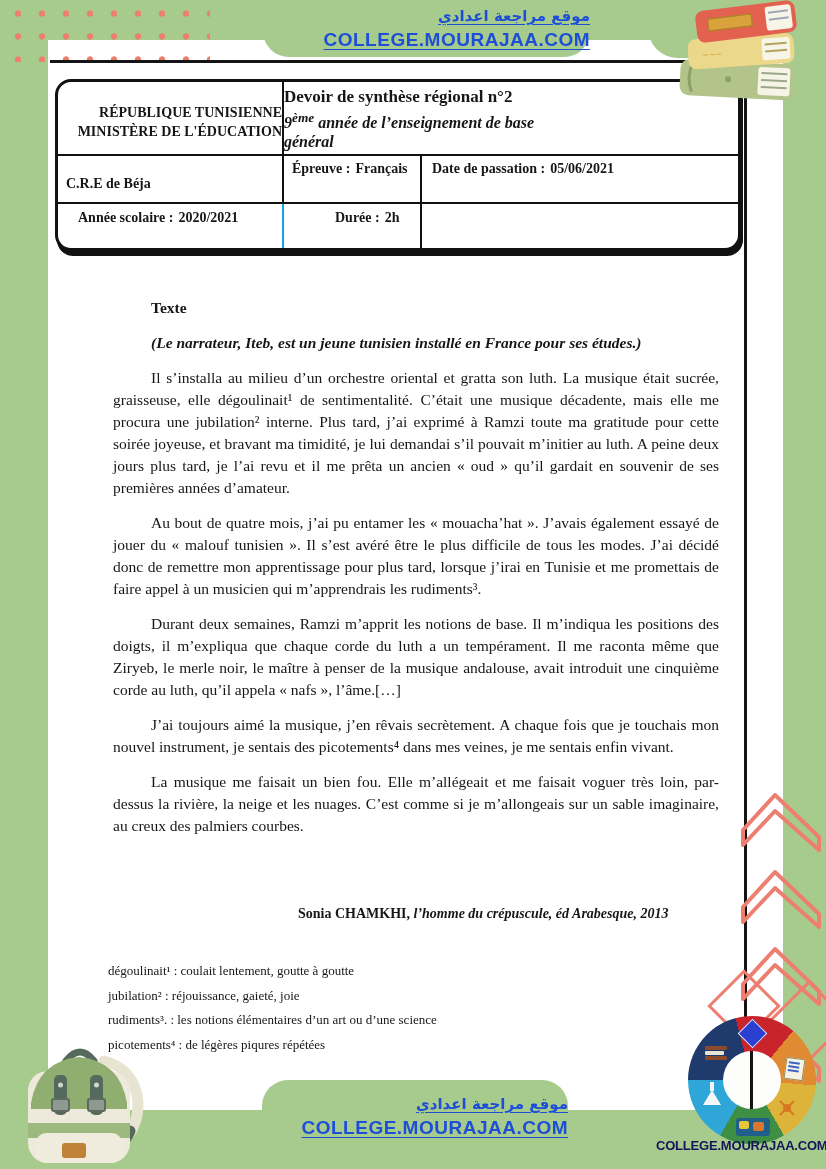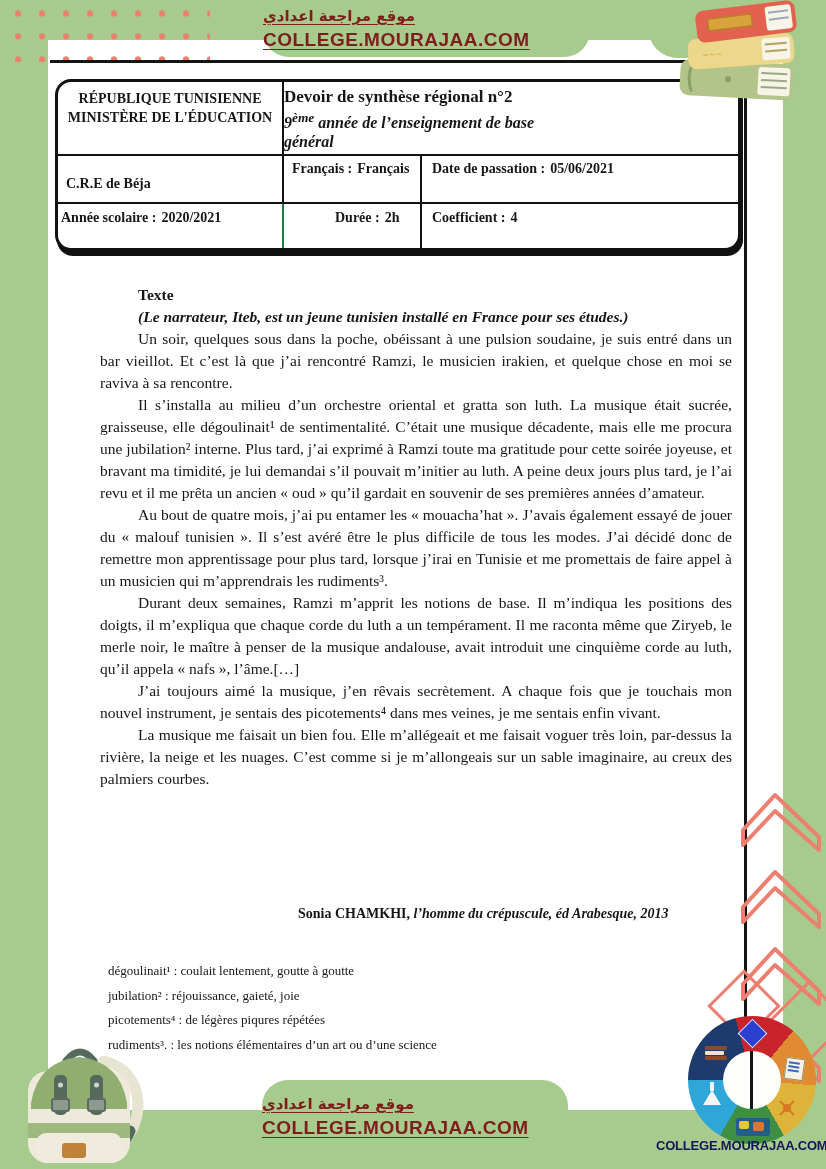--- a/index.html
+++ b/index.html
@@ -23,21 +23,21 @@
   .band-top-right{left:648px;top:0;width:178px;height:58px;border-bottom-left-radius:30px;}
   .band-bottom{left:0;top:1110px;width:826px;height:59px;}
   
   .dots{
     position:absolute;left:2px;top:0;width:208px;height:62px;
     background-image:radial-gradient(var(--coral) 3px, transparent 3.6px);
     background-size:24px 23px;background-position:4px 2px;
   }
   
   .site-banner{
-    position:absolute;background:var(--green);text-align:left;color:#7f1d1d;
+    position:absolute;background:var(--green);text-align:right;color:#1d4ed8;
   }
   .banner-top{left:263px;top:0;width:327px;height:57px;border-radius:0 0 26px 26px;padding-top:5px;box-sizing:border-box;}
   .banner-bottom{left:262px;top:1080px;width:306px;height:89px;border-radius:26px 26px 0 0;padding-top:13px;box-sizing:border-box;}
   .b-ar{
     display:block;font-family:"DejaVu Sans",sans-serif;font-weight:bold;font-size:15px;
     text-decoration:underline;text-underline-offset:3px;line-height:22px;
   }
   .b-site{
     display:block;font-family:"Liberation Sans","DejaVu Sans",sans-serif;font-weight:bold;font-size:19px;
     text-decoration:underline;text-underline-offset:3px;letter-spacing:.5px;line-height:26px;
@@ -46,39 +46,39 @@
   .scan-h{position:absolute;left:50px;top:60px;width:697px;height:3px;background:#141414;}
   .scan-v{position:absolute;left:744px;top:60px;width:3px;height:1026px;background:#141414;}
   
   .scan-table{
     position:absolute;left:55px;top:79px;width:680px;height:166px;background:#fff;
     border:3px solid #111;border-radius:16px;box-shadow:2px 5px 0 0 #111;
     display:grid;grid-template-columns:226px 138px 1fr;grid-template-rows:74px 48px 1fr;
     font-weight:bold;font-size:14px;
   }
   .cell{box-sizing:border-box;}
-  .c-rep{grid-area:1/1/2/2;border-right:2px solid #111;border-bottom:2px solid #111;text-align:center;padding-top:7px;line-height:19px;}
+  .c-rep{grid-area:1/1/2/2;border-right:2px solid #111;border-bottom:2px solid #111;text-align:right;padding-top:21px;line-height:19px;}
   .c-title{grid-area:1/2/2/4;border-bottom:2px solid #111;text-align:left;padding-top:4px;}
   .c-cre{grid-area:2/1/3/2;border-right:2px solid #111;border-bottom:2px solid #111;padding:20px 8px;}
   .c-epreuve{grid-area:2/2/3/3;border-right:2px solid #111;border-bottom:2px solid #111;padding:5px 8px;}
   .c-date{grid-area:2/3/3/4;border-bottom:2px solid #111;padding:5px 10px;}
-  .c-annee{grid-area:3/1/4/2;border-right:2px solid #15803d;padding:6px 3px;}
+  .c-annee{grid-area:3/1/4/2;border-right:2px solid #0ea5e9;padding:6px 20px;}
   .c-duree{grid-area:3/2/4/3;border-right:2px solid #111;padding:6px 8px;margin-left:43px;}
   .c-coef{grid-area:3/3/4/4;padding:6px 10px;}
   .exam-title{font-size:17px;line-height:22px;}
   .exam-sub{font-style:italic;font-size:16px;line-height:19px;}
   .val{margin-left:5px;}
   
   .text-body{
     position:absolute;left:100px;top:284px;width:632px;
     font-size:15.5px;line-height:22px;text-align:justify;
   }
   .texte-label{font-weight:bold;font-size:15.5px;margin:0;}
   .intro-line{font-weight:bold;font-style:italic;margin:2px 0 22px 26px;text-align:left;}
-  .text-body p{margin:0;text-indent:38px;}
+  .text-body p{margin:13px;text-indent:38px;}
   .source-line{
     position:absolute;left:298px;top:906px;font-weight:bold;font-size:14px;white-space:nowrap;
   }
   .source-work{font-style:italic;}
   .footnotes{position:absolute;left:100px;top:955px;font-size:13px;line-height:16.5px;}
   .footnotes p{margin:8px;text-indent:0;}
   
   .chevron{position:absolute;left:738px;width:86px;height:66px;}
   
   .diamond{position:absolute;border:3.5px solid var(--coral);background:transparent;}
@@ -136,49 +136,47 @@
   <div class="cell c-rep">
     <div>RÉPUBLIQUE TUNISIENNE</div>
     <div>MINISTÈRE DE L'ÉDUCATION</div>
   </div>
   <div class="cell c-title">
     <div class="exam-title">Devoir de synthèse régional n°2</div>
     <div class="exam-sub"><span>9</span><sup>ème</sup><span> année de l’enseignement de base</span></div>
     <div class="exam-sub">général</div>
   </div>
   <div class="cell c-cre">C.R.E de Béja</div>
-  <div class="cell c-epreuve"><span>Français :</span><span class="val">Français</span></div>
+  <div class="cell c-epreuve"><span>Épreuve :</span><span class="val">Français</span></div>
   <div class="cell c-date"><span>Date de passation :</span><span class="val">05/06/2021</span></div>
   <div class="cell c-annee"><span>Année scolaire :</span><span class="val">2020/2021</span></div>
   <div class="cell c-duree"><span>Durée :</span><span class="val">2h</span></div>
-  <div class="cell c-coef"><span>Coefficient :</span><span class="val">4</span></div>
 </div>
 
 <div class="text-body">
   <p class="texte-label">Texte</p>
   <p class="intro-line">(Le narrateur, Iteb, est un jeune tunisien installé en France pour ses études.)</p>
   <div>
-      <p>Un soir, quelques sous dans la poche, obéissant à une pulsion soudaine, je suis entré dans un bar vieillot. Et c’est là que j’ai rencontré Ramzi, le musicien irakien, et quelque chose en moi se raviva à sa rencontre.</p>
       <p>Il s’installa au milieu d’un orchestre oriental et gratta son luth. La musique était sucrée, graisseuse, elle dégoulinait¹ de sentimentalité. C’était une musique décadente, mais elle me procura une jubilation² interne. Plus tard, j’ai exprimé à Ramzi toute ma gratitude pour cette soirée joyeuse, et bravant ma timidité, je lui demandai s’il pouvait m’initier au luth. A peine deux jours plus tard, je l’ai revu et il me prêta un ancien « oud » qu’il gardait en souvenir de ses premières années d’amateur.</p>
       <p>Au bout de quatre mois, j’ai pu entamer les « mouacha’hat ». J’avais également essayé de jouer du « malouf tunisien ». Il s’est avéré être le plus difficile de tous les modes. J’ai décidé donc de remettre mon apprentissage pour plus tard, lorsque j’irai en Tunisie et me promettais de faire appel à un musicien qui m’apprendrais les rudiments³.</p>
       <p>Durant deux semaines, Ramzi m’apprit les notions de base. Il m’indiqua les positions des doigts, il m’expliqua que chaque corde du luth a un tempérament. Il me raconta même que Ziryeb, le merle noir, le maître à penser de la musique andalouse, avait introduit une cinquième corde au luth, qu’il appela « nafs », l’âme.[…]</p>
       <p>J’ai toujours aimé la musique, j’en rêvais secrètement. A chaque fois que je touchais mon nouvel instrument, je sentais des picotements⁴ dans mes veines, je me sentais enfin vivant.</p>
       <p>La musique me faisait un bien fou. Elle m’allégeait et me faisait voguer très loin, par-dessus la rivière, la neige et les nuages. C’est comme si je m’allongeais sur un sable imaginaire, au creux des palmiers courbes.</p>
     </div>
 </div>
 
 <div class="source-line">
   <span>Sonia CHAMKHI,</span><span class="source-work"> l’homme du crépuscule, éd Arabesque, 2013</span>
 </div>
 
 <div class="footnotes">
     <p>dégoulinait¹ : coulait lentement, goutte à goutte</p>
     <p>jubilation² : réjouissance, gaieté, joie</p>
+    <p>rudiments³. : les notions élémentaires d’un art ou d’une science</p>
     <p>picotements⁴ : de légères piqures répétées</p>
-    <p>rudiments³. : les notions élémentaires d’un art ou d’une science</p>
   </div>
 
 <div class="site-banner banner-top">
   <span class="b-ar">موقع مراجعة اعدادي</span>
   <span class="b-site">COLLEGE.MOURAJAA.COM</span>
 </div>
 
 <div class="site-banner banner-bottom">
   <span class="b-ar">موقع مراجعة اعدادي</span>
   <span class="b-site">COLLEGE.MOURAJAA.COM</span>

